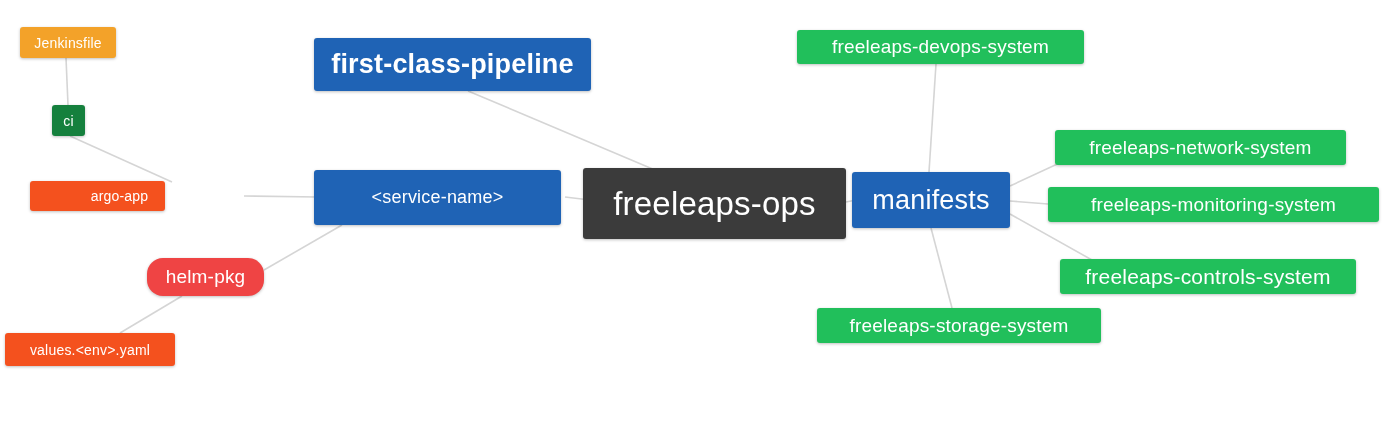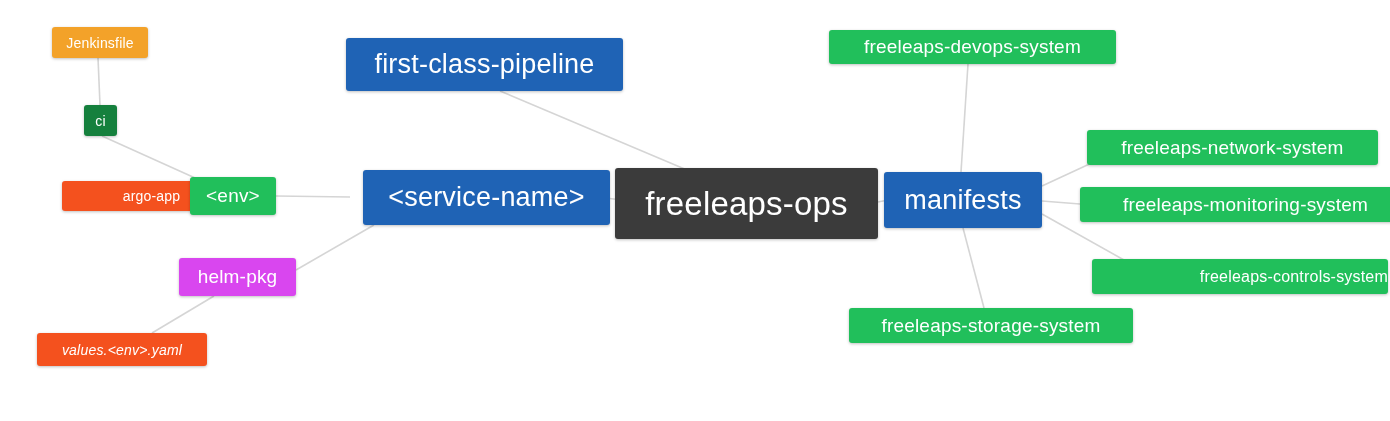--- a/index.html
+++ b/index.html
@@ -2,43 +2,43 @@
 <html><head>
 <meta charset="utf-8">
 <style>
   html,body{margin:0;padding:0;}
   body{
     width:1390px;height:421px;
     background:#ffffff;
     font-family:"Liberation Sans",sans-serif;
     position:relative;overflow:hidden;
   }
-  #canvas{position:relative;width:1188px;height:421px;margin-left:32px;}
+  #canvas{position:relative;width:1188px;height:421px;}
   #edges{position:absolute;left:0;top:0;width:1390px;height:421px;z-index:0;}
   .edge{stroke-width:1.6;fill:none;}
   .node{
     position:absolute;display:flex;align-items:center;justify-content:center;
     color:#ffffff;border-radius:3px;z-index:1;white-space:nowrap;
     box-shadow:0 1px 3px rgba(0,0,0,0.25);cursor:pointer;
     letter-spacing:0.2px;
   }
   .n-jenkinsfile{left:20px;top:27px;width:96px;height:31px;font-size:14px;}
   .n-ci{left:52px;top:105px;width:33px;height:31px;font-size:14px;}
   .n-argo-app{left:30px;top:181px;width:91px;height:30px;font-size:14px;}
   .n-env{left:158px;top:177px;width:86px;height:38px;font-size:19px;}
   .n-helm-pkg{left:147px;top:258px;width:117px;height:38px;font-size:19px;}
   .n-values{left:5px;top:333px;width:170px;height:33px;font-size:14px;}
-  .n-fcp{left:314px;top:38px;width:277px;height:53px;font-size:27px;}
-  .n-service{left:331px;top:170px;width:247px;height:55px;font-size:27px;text-align:right;}
+  .n-fcp{left:314px;top:38px;width:277px;height:53px;font-size:27px;font-weight:bold;}
+  .n-service{left:314px;top:170px;width:247px;height:55px;font-size:18px;text-align:right;}
   .n-root{left:583px;top:168px;width:263px;height:71px;font-size:33px;}
   .n-manifests{left:852px;top:172px;width:158px;height:56px;font-size:27px;}
   .n-devops{left:797px;top:30px;width:287px;height:34px;font-size:19px;text-align:right;}
   .n-network{left:1055px;top:130px;width:291px;height:35px;font-size:19px;}
   .n-monitoring{left:1048px;top:187px;width:331px;height:35px;font-size:19px;}
-  .n-controls{left:1060px;top:259px;width:296px;height:35px;font-size:16px;justify-content:flex-end;}
+  .n-controls{left:1060px;top:259px;width:296px;height:35px;font-size:21px;}
   .n-storage{left:817px;top:308px;width:284px;height:35px;font-size:19px;}
 </style>
 </head>
 <body>
 
 <div id="canvas">
 
   <svg id="edges" width="1390" height="421" viewBox="0 0 1390 421">
     <line class="edge" x1="66" y1="58" x2="68" y2="105" stroke="#d5d5d5"></line>
     <line class="edge" x1="70" y1="136" x2="172" y2="182" stroke="#d5d5d5"></line>
@@ -61,29 +61,26 @@
   </div>
 
   <div class="node n-ci" style="background: #15803d;">
     <span>ci</span>
   </div>
 
   <div class="node n-argo-app" style="background: rgb(244, 81, 30); padding-left: 44px;">
     <span>argo-app</span>
   </div>
 
-  <div class="node n-env" style="background: rgb(33, 191, 91);">
-    <span>&lt;env&gt;</span>
-  </div>
 
-  <div class="node n-helm-pkg" style="background: #d946ef;">
+  <div class="node n-helm-pkg" style="background: #ef4444; border-radius: 16px;">
     <span>helm-pkg</span>
   </div>
 
-  <div class="node n-values" style="background: rgb(244, 81, 30); font-style: italic;">
+  <div class="node n-values" style="background: rgb(244, 81, 30);">
     <span>values.&lt;env&gt;.yaml</span>
   </div>
 
   <div class="node n-fcp" style="background: rgb(31, 99, 181);">
     <span>first-class-pipeline</span>
   </div>
 
   <div class="node n-service" style="background: rgb(31, 99, 181);">
     <span>&lt;service-name&gt;</span>
   </div>

